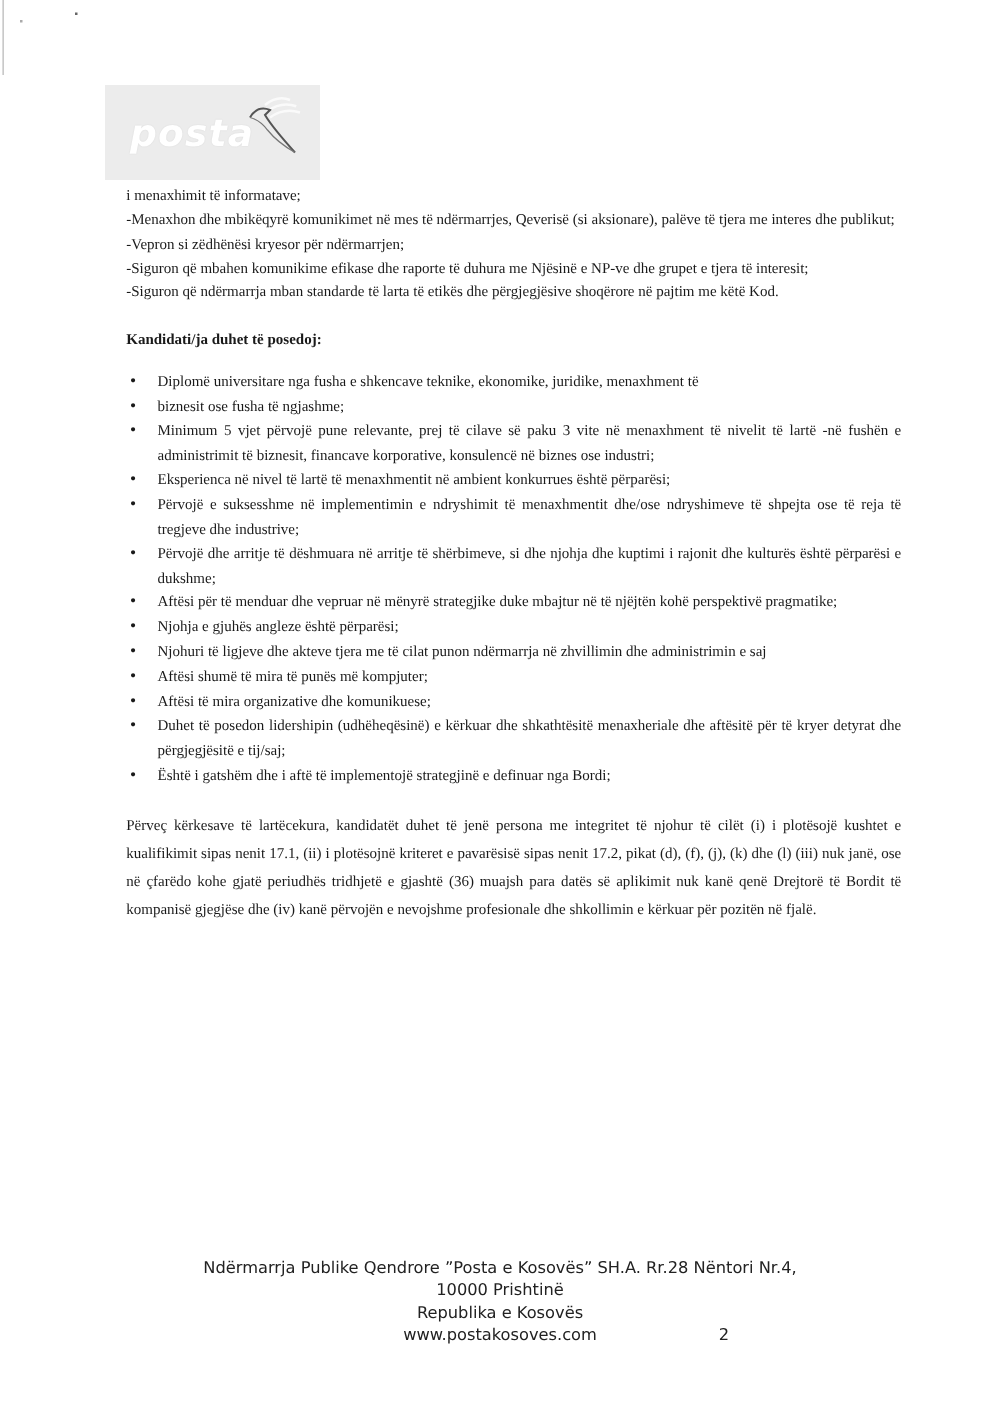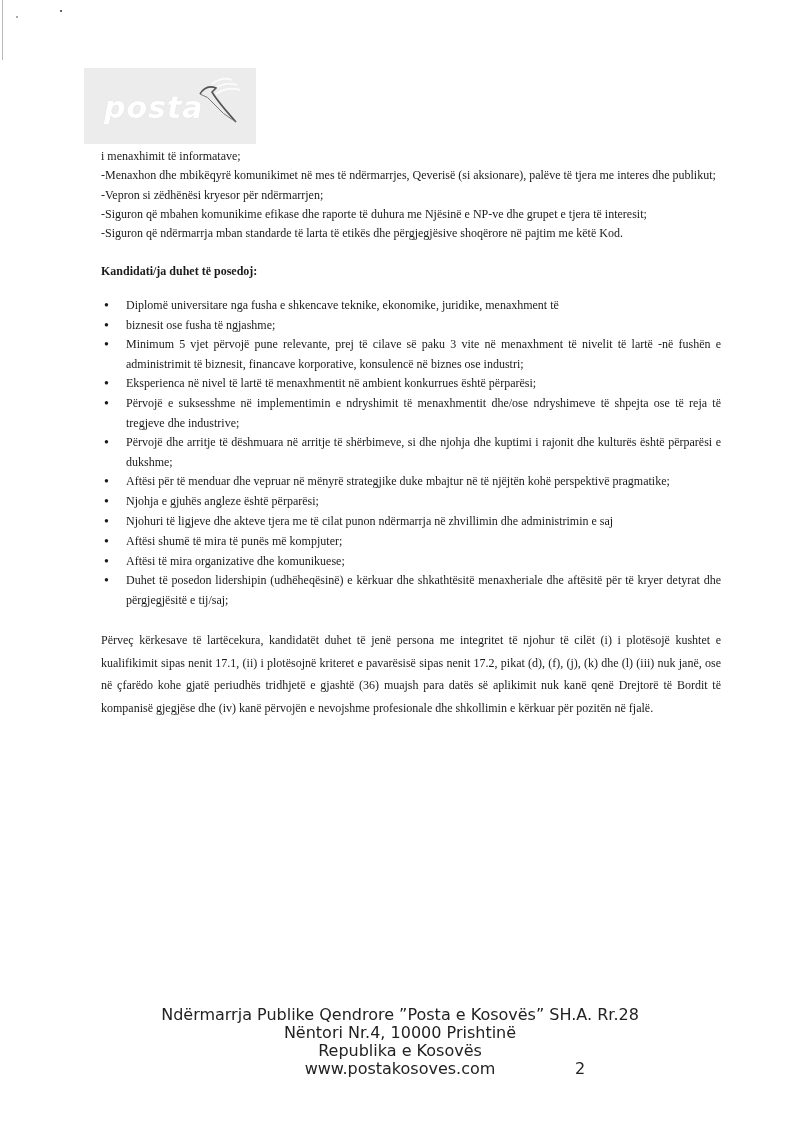--- a/index.html
+++ b/index.html
@@ -15,21 +15,21 @@
   .logo-mark { position: absolute; left: 108px; top: 6px; width: 60px; height: 55px; }
   .content { position: absolute; left: 101px; top: 147px; width: 620px;
              font-size: 12px; line-height: 19.3px; }
   .content p { margin: 0; }
   .heading { font-weight: bold; margin-top: 19px !important; margin-bottom: 14px !important; }
   ul.reqs { list-style: none; margin: 0; padding: 0; }
   ul.reqs li { position: relative; padding-left: 25px; text-align: justify; margin: 0 0 0.5px 0; }
   ul.reqs li::before { content: "\2022"; position: absolute; left: 3px; top: 0; font-size: 14px; }
   .closing { margin-top: 19px !important; text-align: justify; line-height: 22.5px !important; }
   .footer { position: absolute; left: 150px; top: 1006px; width: 500px; text-align: center;
-            font-family: "DejaVu Sans", sans-serif; font-size: 16px; line-height: 18px; color: #222; }
+            font-family: "DejaVu Sans", sans-serif; font-size: 13px; line-height: 18px; color: #222; }
   .footer-row { position: relative; }
   .page-num { position: absolute; left: 425px; top: 0; }
 </style>
 </head>
 <body>
 
 <div class="edge-line"></div>
 <div class="speck" style="left:60px;top:10px;"></div>
 <div class="speck" style="left:16px;top:16px;background:#aaa;"></div>
 
@@ -61,20 +61,21 @@
     <li>Minimum 5 vjet përvojë pune relevante, prej të cilave së paku 3 vite në menaxhment të nivelit të lartë -në fushën e administrimit të biznesit, financave korporative, konsulencë në biznes ose industri;</li>
     <li>Eksperienca në nivel të lartë të menaxhmentit në ambient konkurrues është përparësi;</li>
     <li>Përvojë e suksesshme në implementimin e ndryshimit të menaxhmentit dhe/ose ndryshimeve të shpejta ose të reja të tregjeve dhe industrive;</li>
     <li>Përvojë dhe arritje të dëshmuara në arritje të shërbimeve, si dhe njohja dhe kuptimi i rajonit dhe kulturës është përparësi e dukshme;</li>
     <li>Aftësi për të menduar dhe vepruar në mënyrë strategjike duke mbajtur në të njëjtën kohë perspektivë pragmatike;</li>
     <li>Njohja e gjuhës angleze është përparësi;</li>
     <li>Njohuri të ligjeve dhe akteve tjera me të cilat punon ndërmarrja në zhvillimin dhe administrimin e saj</li>
     <li>Aftësi shumë të mira të punës më kompjuter;</li>
     <li>Aftësi të mira organizative dhe komunikuese;</li>
     <li>Duhet të posedon lidershipin (udhëheqësinë) e kërkuar dhe shkathtësitë menaxheriale dhe aftësitë për të kryer detyrat dhe përgjegjësitë e tij/saj;</li>
+    <li>Është i gatshëm dhe i aftë të implementojë strategjinë e definuar nga Bordi;</li>
   </ul>
 
   <p class="closing">Përveç kërkesave të lartëcekura, kandidatët duhet të jenë persona me integritet të njohur të cilët (i) i plotësojë kushtet e kualifikimit sipas nenit 17.1, (ii) i plotësojnë kriteret e pavarësisë sipas nenit 17.2, pikat (d), (f), (j), (k) dhe (l) (iii) nuk janë, ose në çfarëdo kohe gjatë periudhës tridhjetë e gjashtë (36) muajsh para datës së aplikimit nuk kanë qenë Drejtorë të Bordit të kompanisë gjegjëse dhe (iv) kanë përvojën e nevojshme profesionale dhe shkollimin e kërkuar për pozitën në fjalë.</p>
 </div>
 
 <div class="footer">
   <div>Ndërmarrja Publike Qendrore ”Posta e Kosovës” SH.A. Rr.28 Nëntori Nr.4, 10000 Prishtinë</div>
   <div>Republika e Kosovës</div>
   <div class="footer-row">
     <span>www.postakosoves.com</span>

